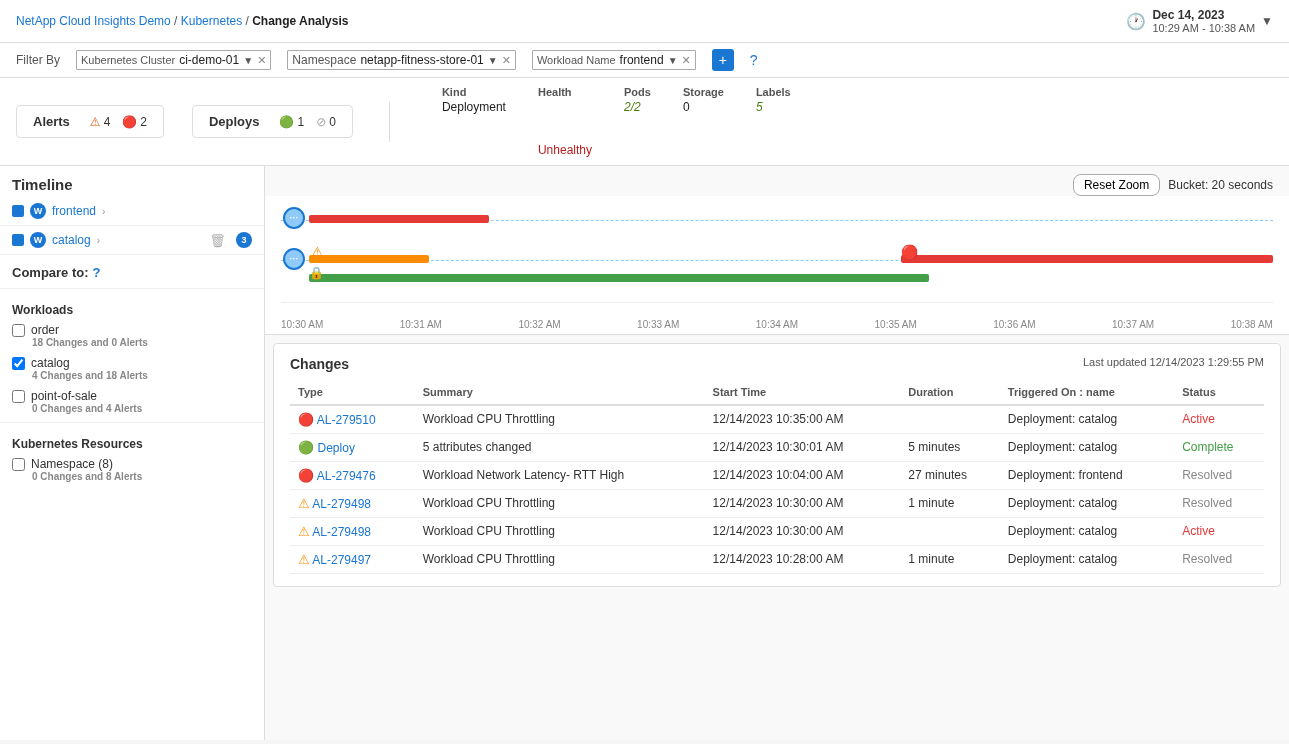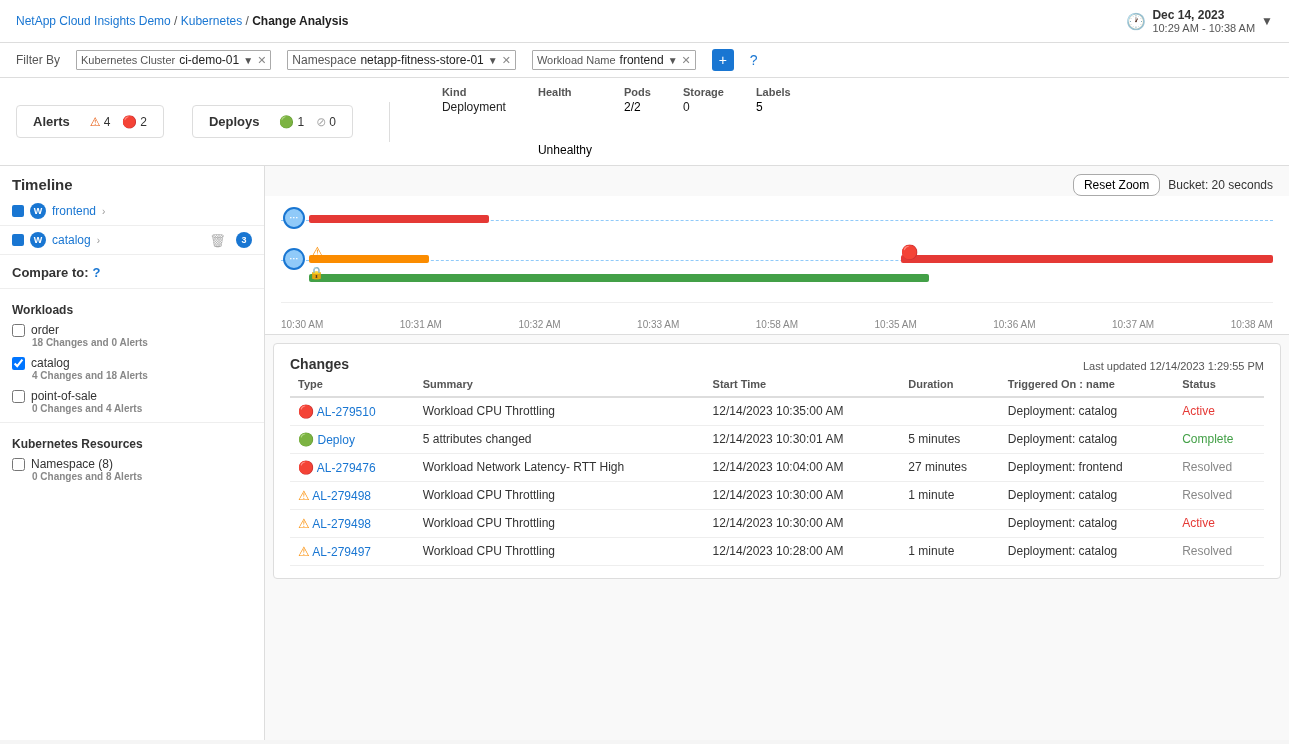--- a/index.html
+++ b/index.html
@@ -29,22 +29,22 @@
     .badge { display: flex; align-items: center; gap: 3px; font-size: 12px; }
     .badge .warn { color: #e65100; }
     .badge .err { color: #c62828; }
     .badge .ok { color: #2e7d32; }
     .badge .grey { color: #aaa; }
     .divider { width: 1px; height: 40px; background: #ddd; margin: 0 8px; }
     .meta-fields { display: flex; align-items: flex-start; gap: 32px; margin-left: 16px; }
     .meta-field { display: flex; flex-direction: column; gap: 2px; }
     .meta-field .field-label { font-size: 11px; color: #555; font-weight: bold; }
     .meta-field .field-val { font-size: 12px; color: #222; }
-    .field-val.link { color: #000000; text-decoration: none; cursor: pointer; }
-    .field-val.unhealthy { color: #000000; margin-top: 43px; }
+    .field-val.link { color: #4d7c0f; text-decoration: none; cursor: pointer; font-style: italic; }
+    .field-val.unhealthy { color: #b91c1c; margin-top: 43px; }
 
     
     .main-layout { display: flex; height: calc(100vh - 170px); }
     .sidebar { width: 265px; min-width: 265px; background: #fff; border-right: 1px solid #ddd; overflow-y: auto; padding: 0; }
     .content-area { flex: 1; background: #f9f9f9; overflow: auto; }
     .reset-zoom-btn { background: #fff; border: 1px solid #aaa; border-radius: 8px; padding: 3px 10px; cursor: pointer; font-size: 12px; }
 
     
     .sidebar-item { display: flex; align-items: center; padding: 6px 12px; border-bottom: 1px solid #eee; gap: 6px; }
     .sidebar-item .color-box { width: 12px; height: 12px; border-radius: 2px; }
@@ -59,21 +59,21 @@
     .compare-title { font-size: 13px; font-weight: bold; margin-bottom: 8px; display: flex; align-items: center; gap: 4px; }
     .section-label { font-size: 12px; font-weight: bold; margin-bottom: 6px; padding: 0 12px; }
     .workload-list { padding: 0 12px; }
     .workload-item { display: flex; flex-direction: column; margin-bottom: 8px; }
     .workload-item label { display: flex; align-items: center; gap: 6px; font-size: 12px; cursor: pointer; }
     .workload-item .sub-text { font-size: 10px; color: #888; margin-left: 20px; font-weight: bold; }
     .section-divider { height: 1px; background: #eee; margin: 8px 0; }
 
     
     .changes-section { background: #fff; padding: 12px 16px; margin: 8px; border-radius: 4px; border: 1px solid #ddd; }
-    .changes-header { display: flex; align-items: flex-end; justify-content: space-between; }
+    .changes-header { display: flex; align-items: flex-start; justify-content: space-between; margin-bottom: 8px; }
     .changes-title { font-size: 14px; font-weight: bold; }
     .last-updated { font-size: 11px; color: #555; }
     table { width: 100%; border-collapse: collapse; font-size: 12px; }
     th { text-align: left; padding: 6px 8px; border-bottom: 2px solid #ddd; color: #555; font-size: 11px; font-weight: bold; }
     td { padding: 6px 8px; border-bottom: 1px solid #eee; vertical-align: top; }
     .alert-link { color: #1976d2; text-decoration: none; cursor: pointer; }
     .status-active { color: #e53935; }
     .status-complete { color: #43a047; }
     .status-resolved { color: #888; }
   </style>
@@ -288,21 +288,21 @@
         <div style="position:absolute;left:28px;top:14px;font-size:12px;color:#43a047;z-index:3;">🔒</div>
 
         <div style="position:absolute;left:28px;top:22px;width:620px;height:8px;background:#43a047;border-radius:2px;z-index:1;"></div>
       </div>
 
       <div style="display:flex;justify-content:space-between;padding:16px 0 4px;font-size:10px;color:#888;border-top:1px solid #eee;margin-top:6px;">
         <span>10:30 AM</span>
         <span>10:31 AM</span>
         <span>10:32 AM</span>
         <span>10:33 AM</span>
-        <span>10:58 AM</span>
+        <span>10:34 AM</span>
         <span>10:35 AM</span>
         <span>10:36 AM</span>
         <span>10:37 AM</span>
         <span>10:38 AM</span>
       </div>
     </div>
 
     <div class="changes-section">
       <div class="changes-header">
         <span class="changes-title">Changes</span>

